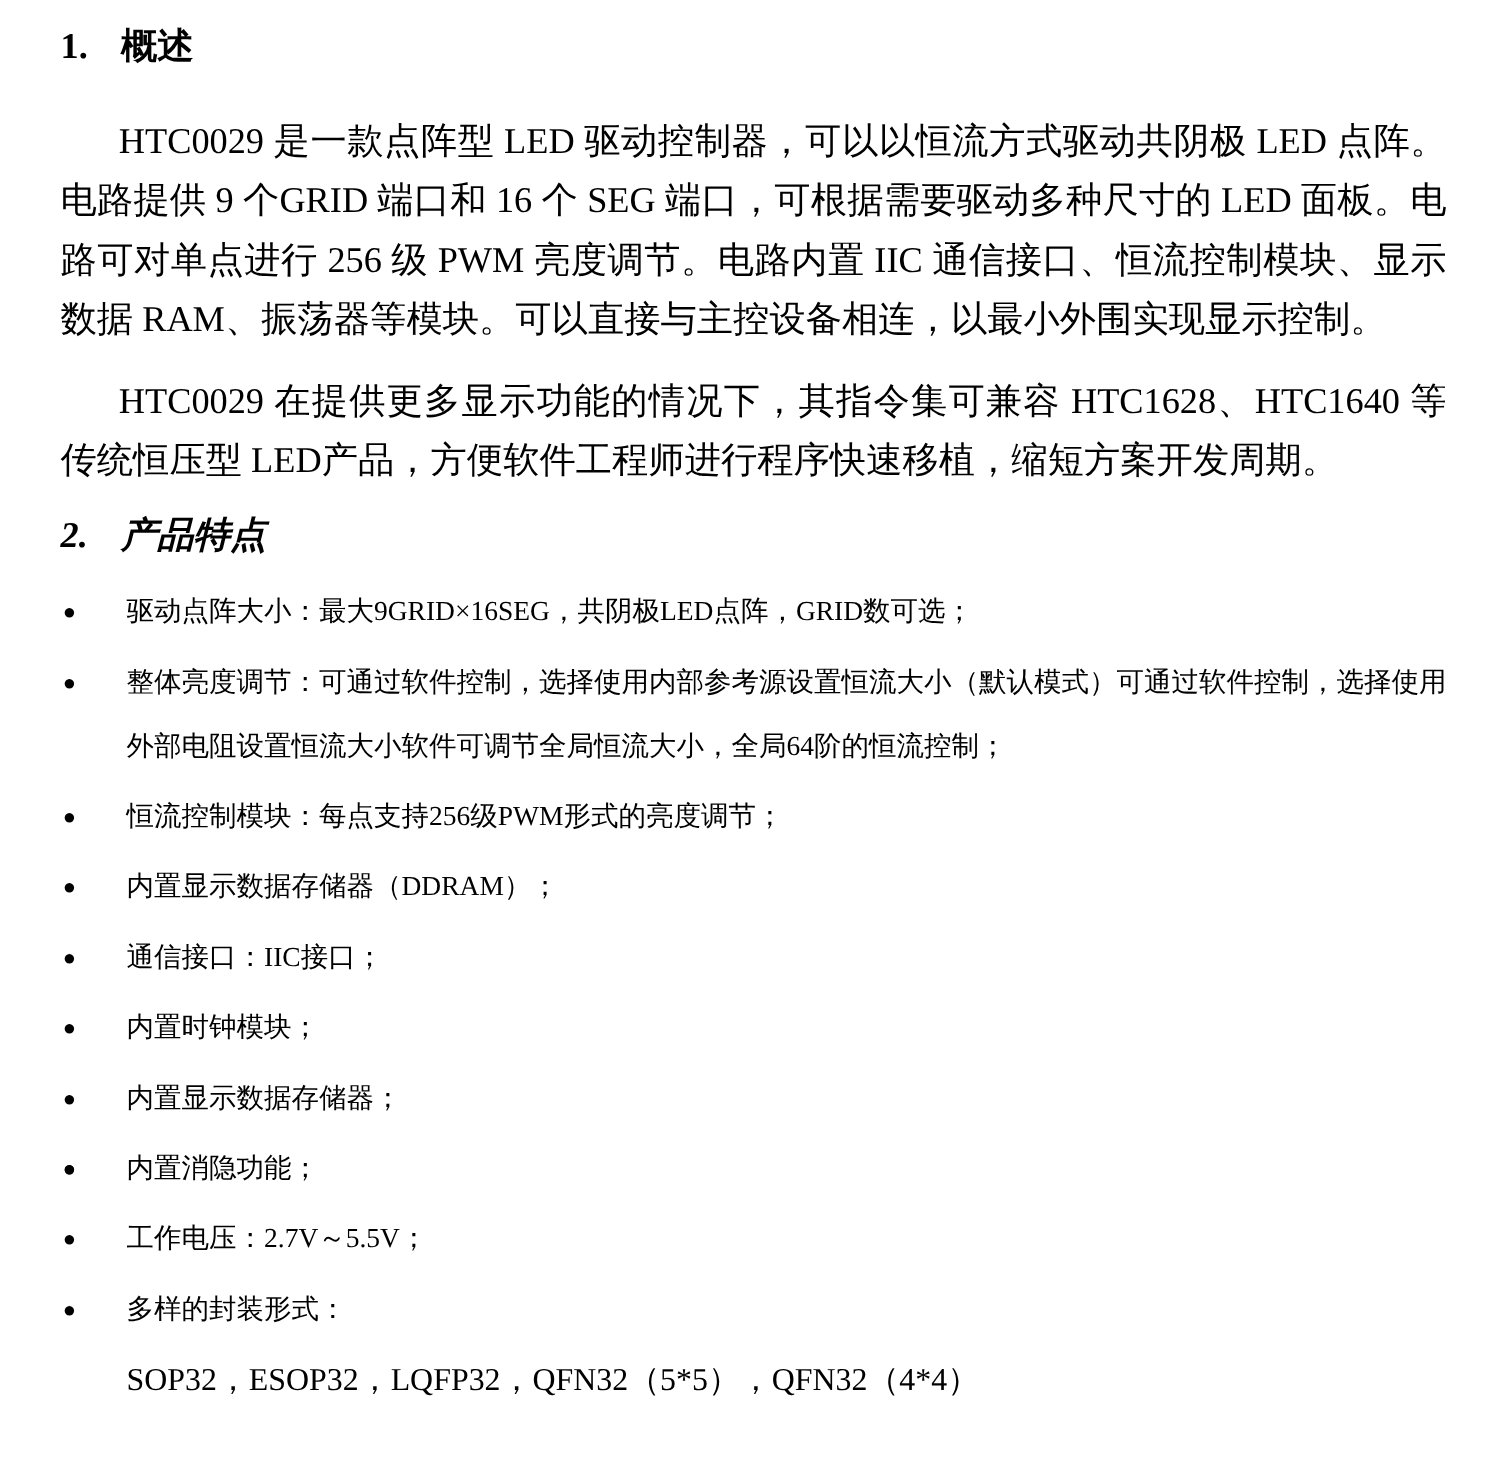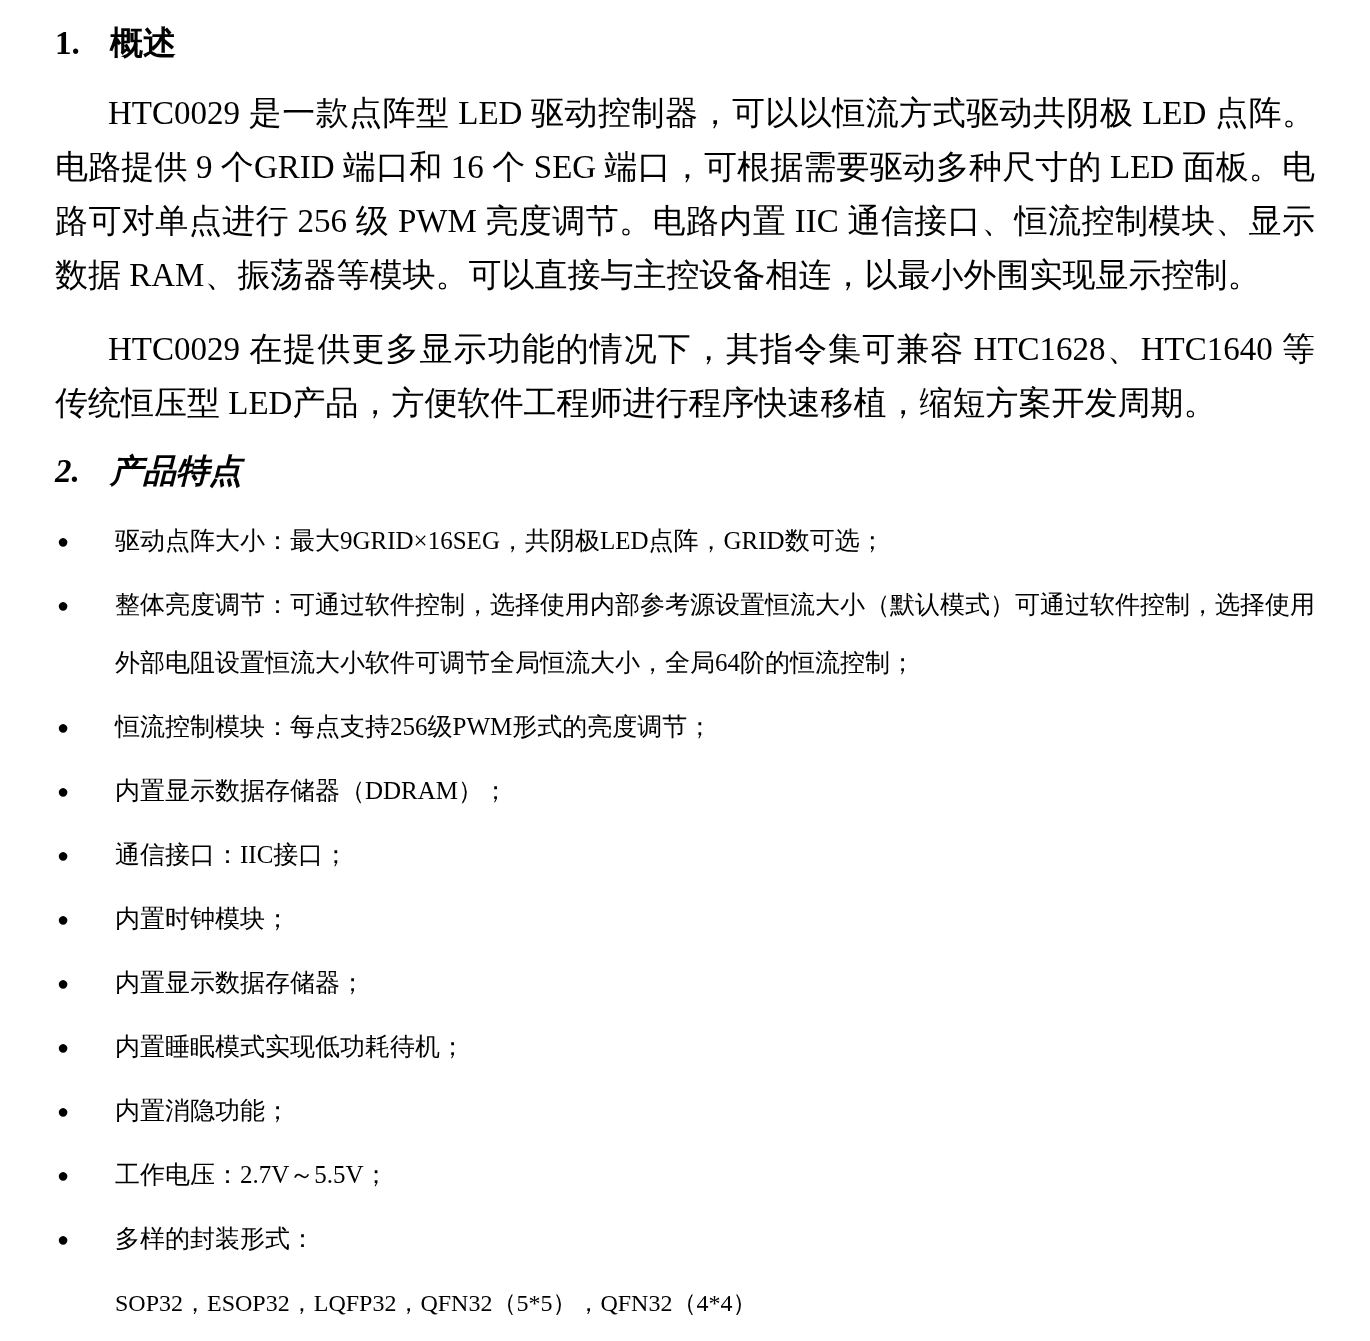--- a/index.html
+++ b/index.html
@@ -20,21 +20,21 @@
   h1.sec-heading {
     font-size: 33px;
     line-height: 42px;
     font-weight: 700;
     margin: 0;
   }
   h1.sec-heading .sec-num {
     display: inline-block;
     width: 55px;
   }
-  #overview-heading { margin-bottom: 22px; }
+  #overview-heading { margin-bottom: 38px; }
   #features-heading { margin-bottom: 20px; font-style: italic; }
   p.body-para {
     font-size: 33px;
     line-height: 54px;
     text-align: justify;
     text-indent: 53px;
     margin: 0 0 20px 0;
   }
   ul.feature-list {
     list-style: none;
@@ -50,21 +50,21 @@
     text-align: justify;
   }
   ul.feature-list li .bullet {
     position: absolute;
     left: 2px;
     top: 0;
     font-size: 20px;
     line-height: 58px;
   }
   p.packages-line {
-    font-size: 24px;
+    font-size: 29px;
     line-height: 58px;
     margin: 0;
     padding-left: 60px;
   }
 </style>
 </head>
 <body>
 
 <div class="page">
 
@@ -104,21 +104,20 @@
     <li>
       <span class="bullet">●</span>
       <span>内置时钟模块；</span>
     </li>
     <li>
       <span class="bullet">●</span>
       <span>内置显示数据存储器；</span>
     </li>
     <li>
       <span class="bullet">●</span>
-      <span>内置睡眠模式实现低功耗待机；</span>
     </li>
     <li>
       <span class="bullet">●</span>
       <span>内置消隐功能；</span>
     </li>
     <li>
       <span class="bullet">●</span>
       <span>工作电压：2.7V～5.5V；</span>
     </li>
     <li>

